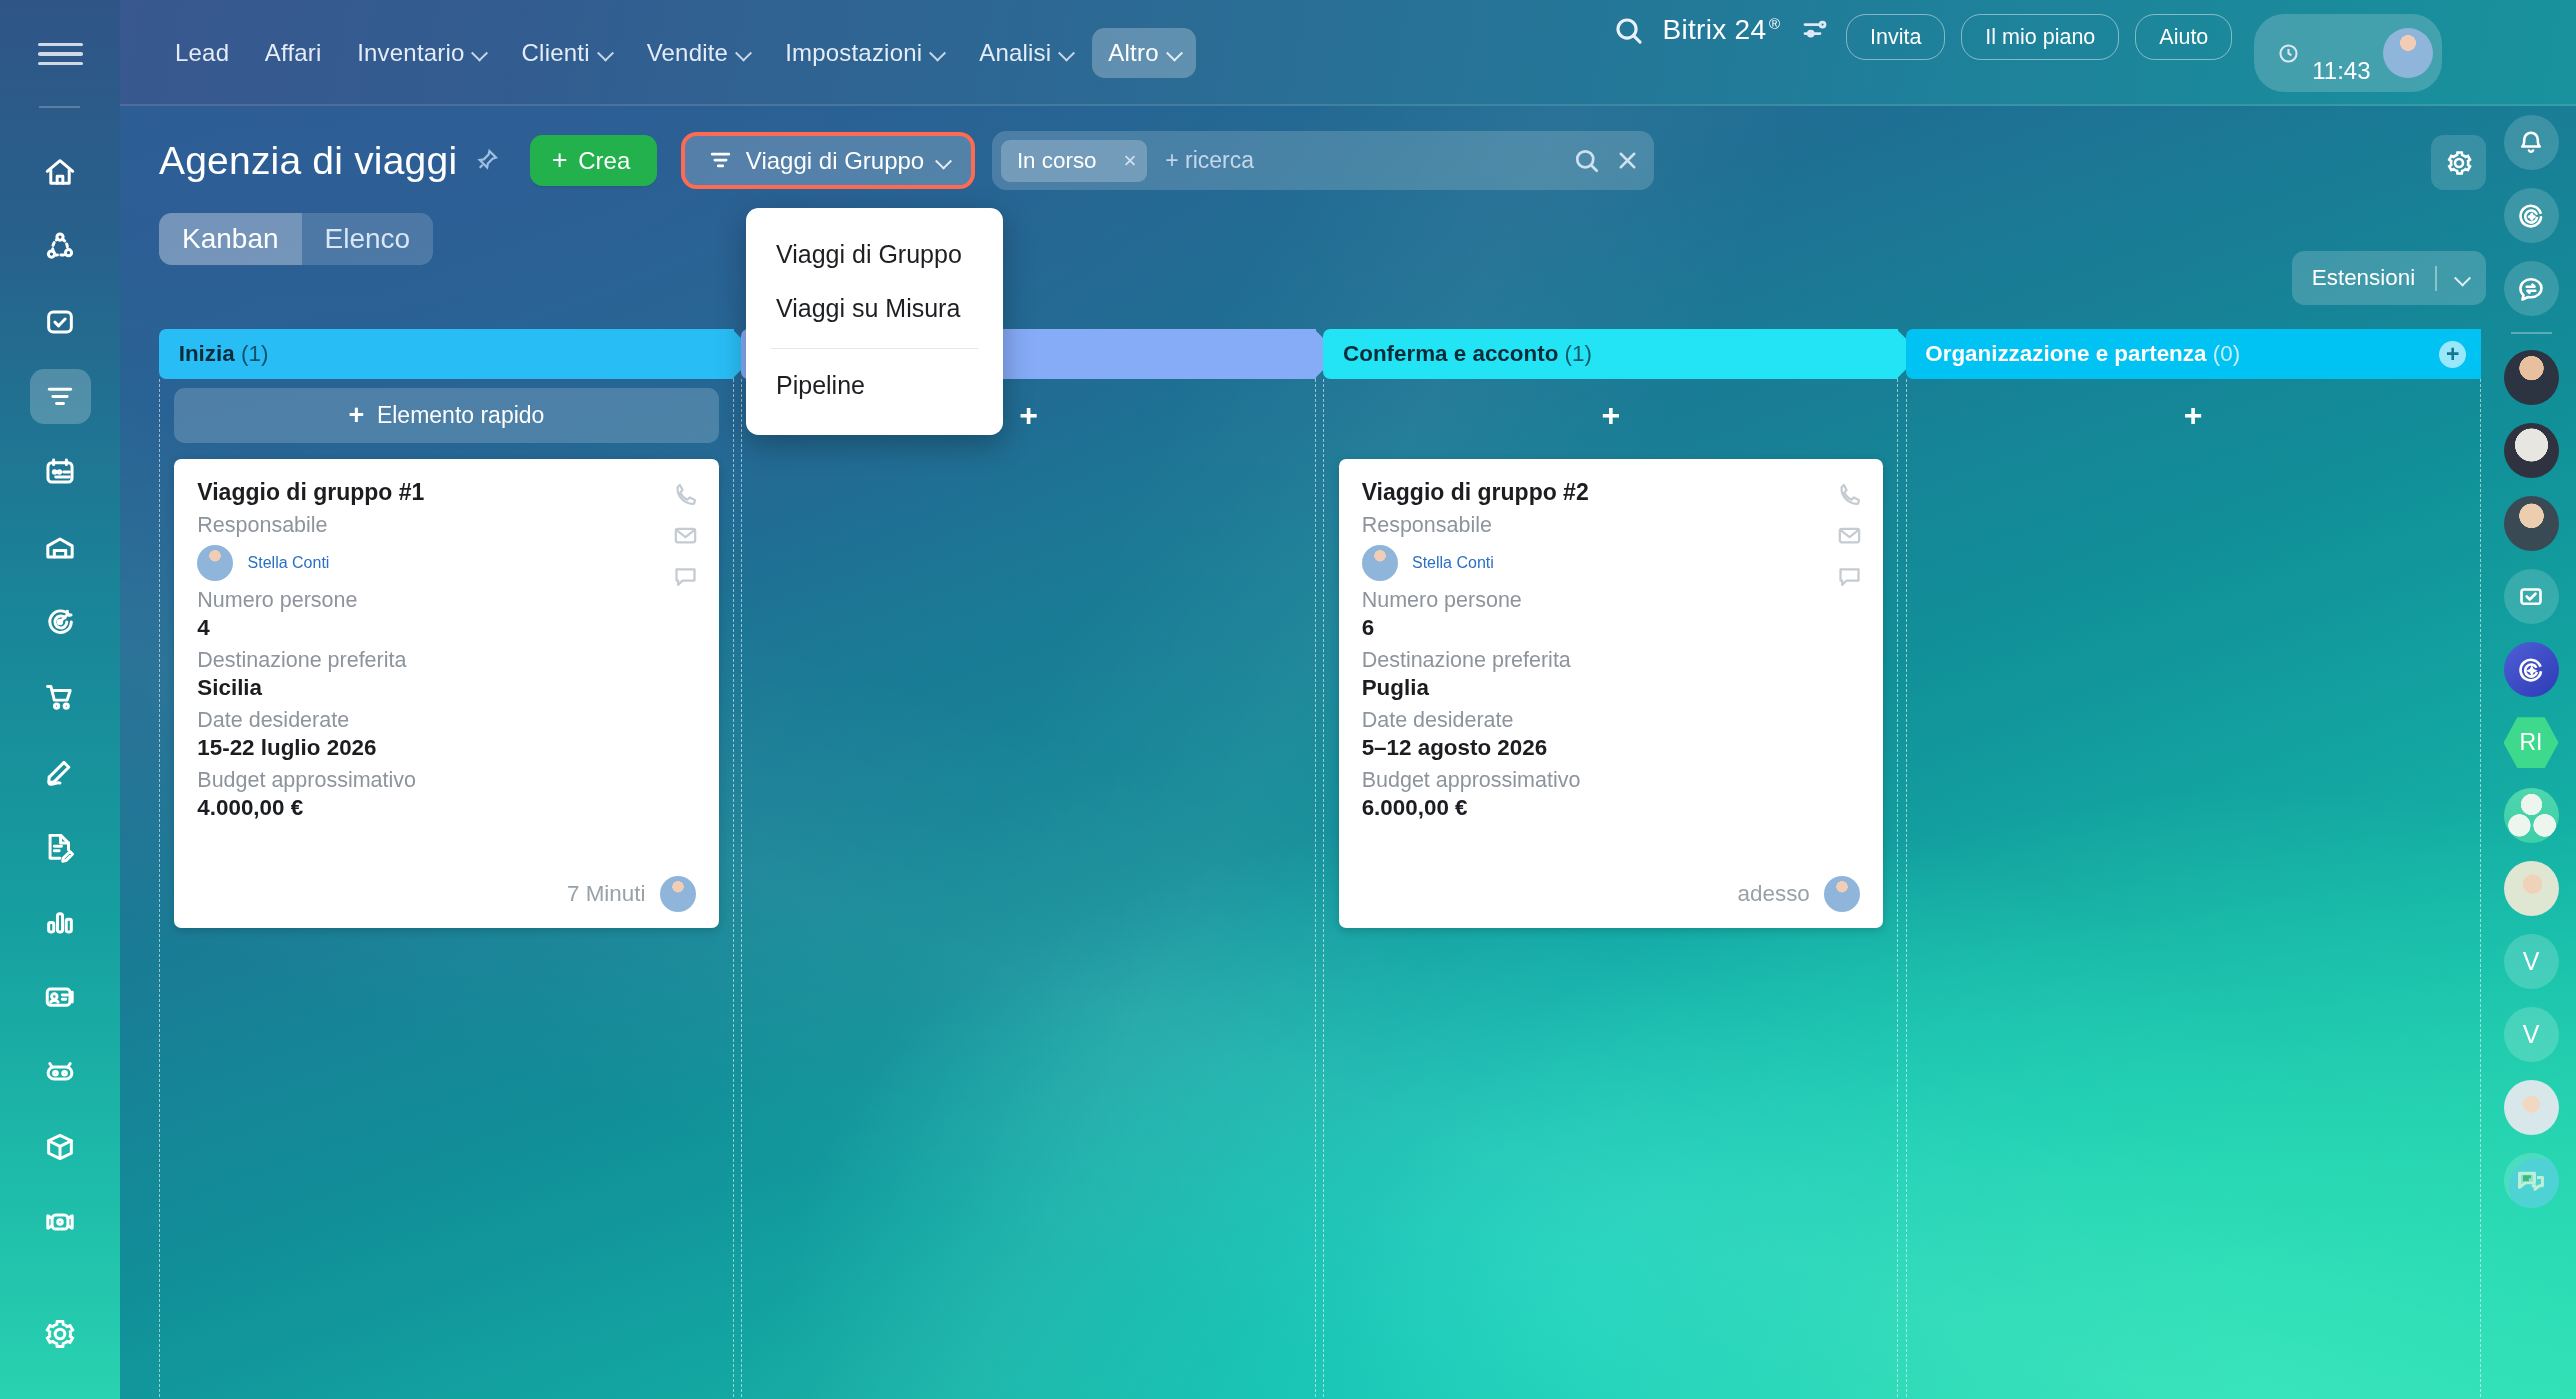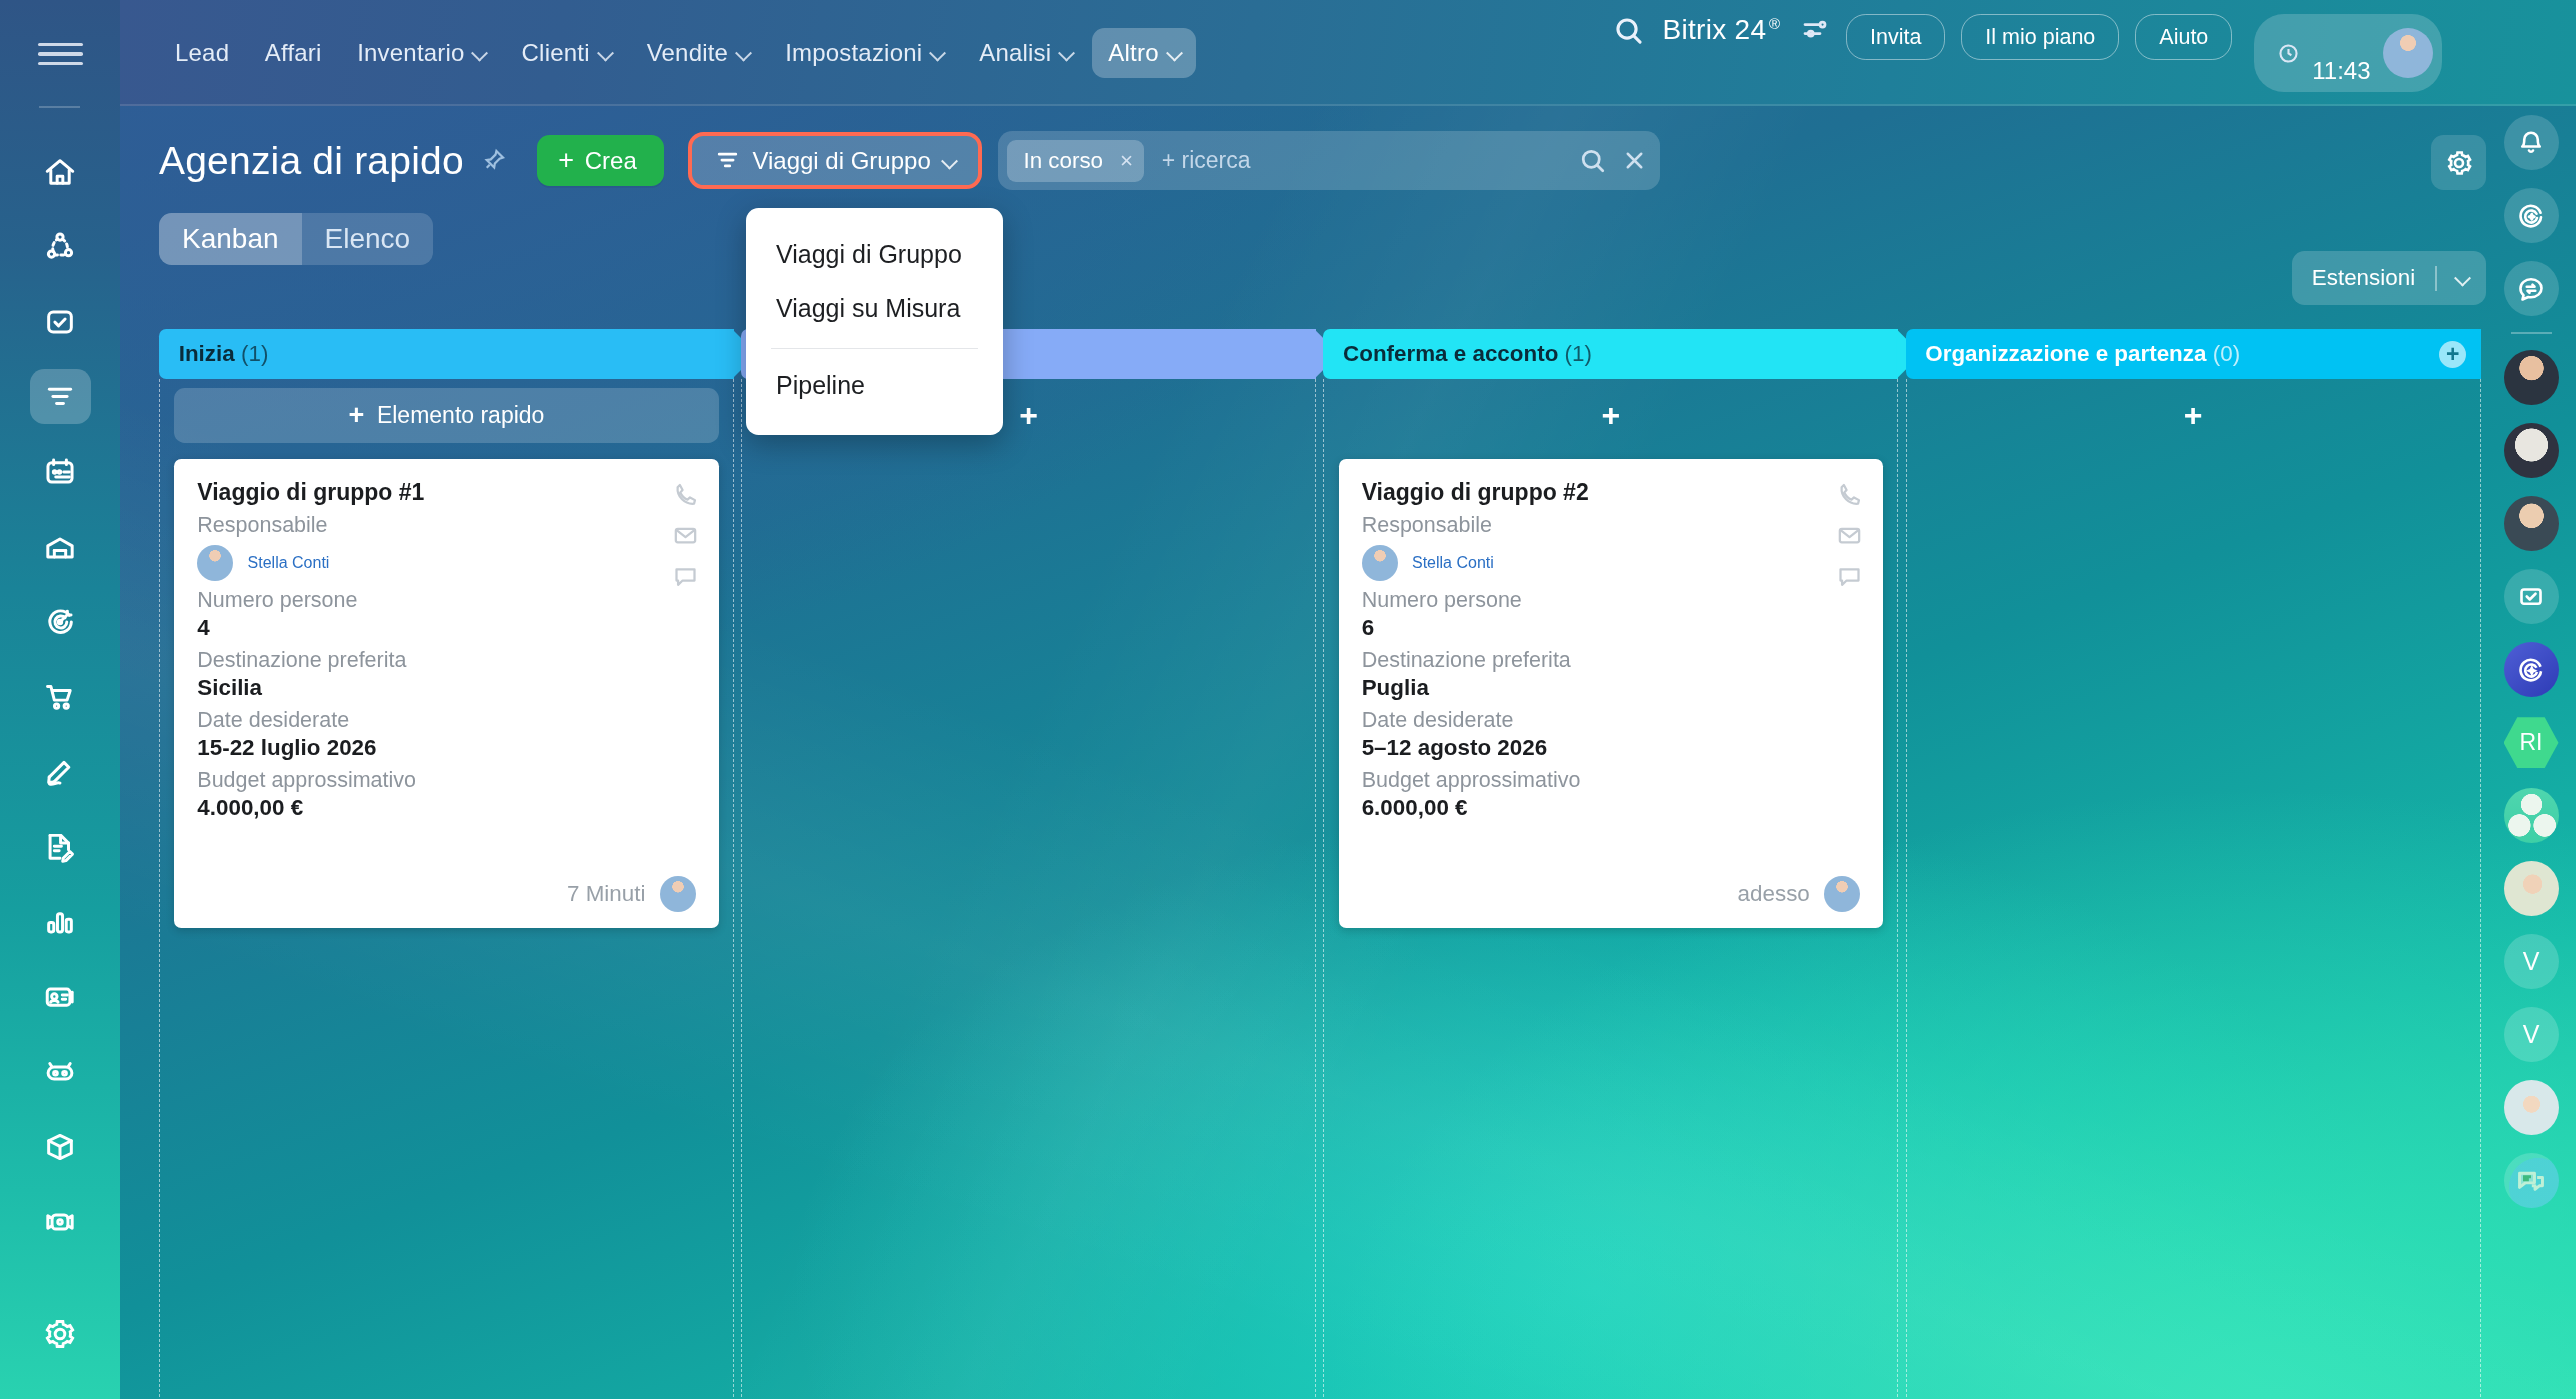--- a/index.html
+++ b/index.html
@@ -126,21 +126,21 @@
   .filter-btn .fic { width:27px;height:27px;}
   .filter-btn .fic svg{width:27px;height:27px;stroke:#fff;fill:none;stroke-width:2.4;stroke-linecap:round;}
   .search-box {
     margin-left: 19.7px; width: 662px; height: 59px;
     background: rgba(255,255,255,0.17); border-radius: 14.3px;
     display:flex; align-items:center; padding: 0 12.5px 0 9px; gap: 5.4px;
   }
   .chip {
     background: rgba(255,255,255,0.23); border-radius: 9px;
     color:#ffffff; font-size: 22.4px; padding: 8px 10.7px 8px 16px;
-    display:flex; align-items:center; gap:17px; cursor:pointer;
+    display:flex; align-items:center; gap:27px; cursor:pointer;
   }
   .chip .x { font-size:22.4px; color:#d6e3f2; }
   .search-ph { color:#c3d7e9; font-size: 23px; margin-left: 12.5px; flex:1; }
   .sb-icons { display:flex; align-items:center; gap:12.5px; }
   .sb-icons svg { stroke:#cfe0ef; fill:none; stroke-width:2.2; stroke-linecap:round;}
 
   .tabs-row { display:flex; align-items:center; padding: 23px 0 0 39px; }
   .seg { display:flex; background: rgba(255,255,255,0.16); border-radius: 12.5px; overflow:hidden; }
   .seg-item { font-size: 28px; color:#d9e6f4; padding: 9.8px 23px; cursor:pointer; }
   .seg-item.active { background: rgba(255,255,255,0.22); color:#ffffff; }
@@ -486,21 +486,21 @@
               <path d="M12 7.4V12l3 1.8"></path>
             </svg></span>
         <span class="ctime">11:43</span>
         <span class="avatar av-stella" style="width:50px;height:50px;"></span>
       </div>
     </div>
   </div>
 
   <div class="page-head">
     <div class="title-row">
-      <div class="page-title">Agenzia di rapido</div>
+      <div class="page-title">Agenzia di viaggi</div>
       <div class="pin">
         <svg viewBox="0 0 24 24">
             <path d="M14.6 3.6 20.4 9.4l-3 1-4.2 4.2-.6 3.6-6.6-6.6 3.6-.6 4.2-4.2z"></path>
             <path d="m6 18.4 2.6-2.6"></path>
           </svg>
       </div>
       <div class="btn-crea">
         <span class="plus">+</span>
         <span>Crea</span>
       </div>

